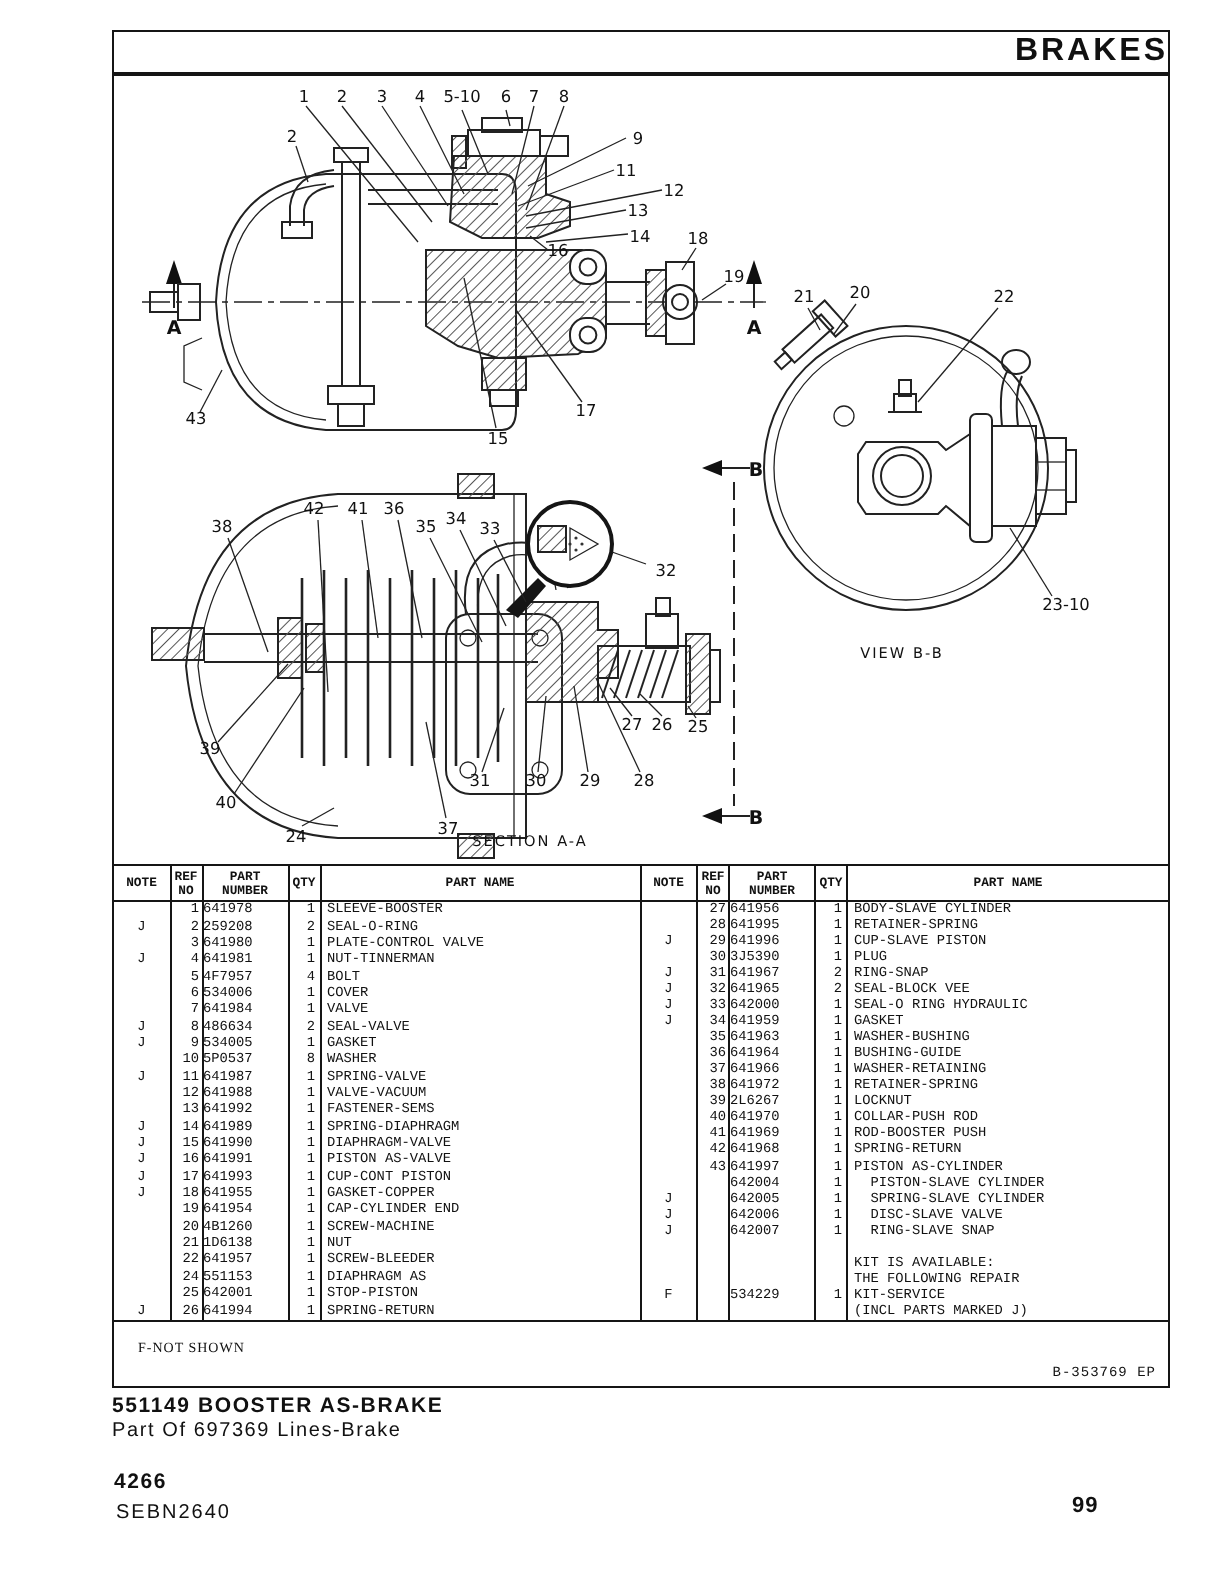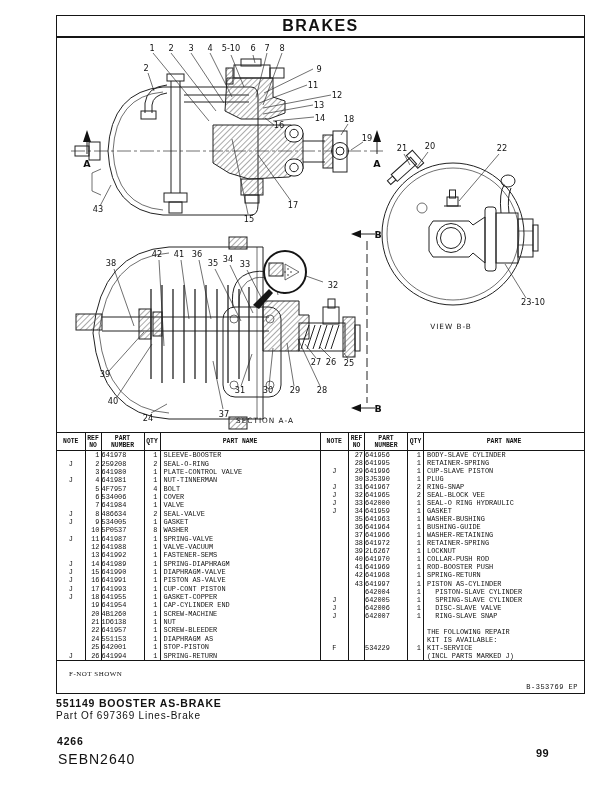--- a/index.html
+++ b/index.html
@@ -7,21 +7,21 @@
     width:612px; height:792px; position:relative;
     background:#ffffff; font-family:"Liberation Sans", sans-serif;
     color:#111;
   }
   .page-box {
     position:absolute; left:56px; top:15px; width:529px; height:679px;
     border:1.8px solid #151515; box-sizing:border-box; background:#fff;
   }
   .title-band {
     height:20px; border-bottom:2.6px solid #151515;
-    display:flex; align-items:center; justify-content:center;
+    display:flex; align-items:center; justify-content:flex-end;
   }
   .page-title {
     font-weight:bold; font-size:16px; letter-spacing:1.5px;
     font-family:"Liberation Sans", sans-serif;
   }
   .diagram-area { position:absolute; left:0; top:22px; width:527px; height:394px; }
   .diagram-area svg { display:block; }
 
   
   .tables-wrap {
@@ -61,21 +61,21 @@
   .plate-ref {
     position:absolute; right:6px; bottom:2px;
     font-family:"Liberation Mono", monospace; font-size:7px; letter-spacing:0.5px;
   }
 
   
   .footer-left  { position:absolute; left:57px; top:698px; font-weight:bold; font-size:10.5px; letter-spacing:0.8px;margin-top:37px; }
   .footer-center{ position:absolute; left:56px; top:697px; width:529px; }
   .footer-center .l1 { font-weight:bold; font-size:10.5px; letter-spacing:0.8px; }
   .footer-center .l2 { font-size:10px; letter-spacing:0.8px; margin-top:0.5px; }
-  .doc-number   { position:absolute; left:58px; top:751px; font-size:14px; letter-spacing:1px; }
+  .doc-number   { position:absolute; left:58px; top:751px; font-size:10px; letter-spacing:1px; }
   .page-number  { position:absolute; left:536px; top:747px; font-weight:bold; font-size:11px; letter-spacing:0.5px;text-align:center; }
 
   
   .ln   { fill:none; stroke:#222; stroke-width:1; }
   .lt   { fill:none; stroke:#222; stroke-width:0.65; }
   .hat  { fill:url(#hch); stroke:#222; stroke-width:1; }
   .wfil { fill:#fff; stroke:#222; stroke-width:1; }
   .co   { font-family:"DejaVu Sans", sans-serif; font-size:8.2px; fill:#111; text-anchor:middle; }
   .mk   { font-family:"DejaVu Sans", sans-serif; font-size:9.5px; font-weight:bold; fill:#111; text-anchor:middle; }
   .cap  { font-family:"DejaVu Sans", sans-serif; font-size:7.3px; letter-spacing:1px; fill:#111; text-anchor:middle; }
@@ -766,29 +766,29 @@
     <td class="c-part"></td>
     <td class="c-qty"></td>
     <td class="c-name"></td>
   </tr>
 
   <tr>
     <td class="c-note"></td>
     <td class="c-ref"></td>
     <td class="c-part"></td>
     <td class="c-qty"></td>
-    <td class="c-name">THE FOLLOWING REPAIR</td>
+    <td class="c-name">KIT IS AVAILABLE:</td>
   </tr>
 
   <tr>
     <td class="c-note"></td>
     <td class="c-ref"></td>
     <td class="c-part"></td>
     <td class="c-qty"></td>
-    <td class="c-name">KIT IS AVAILABLE:</td>
+    <td class="c-name">THE FOLLOWING REPAIR</td>
   </tr>
 
   <tr>
     <td class="c-note">F</td>
     <td class="c-ref"></td>
     <td class="c-part">534229</td>
     <td class="c-qty">1</td>
     <td class="c-name">KIT-SERVICE</td>
   </tr>
 

